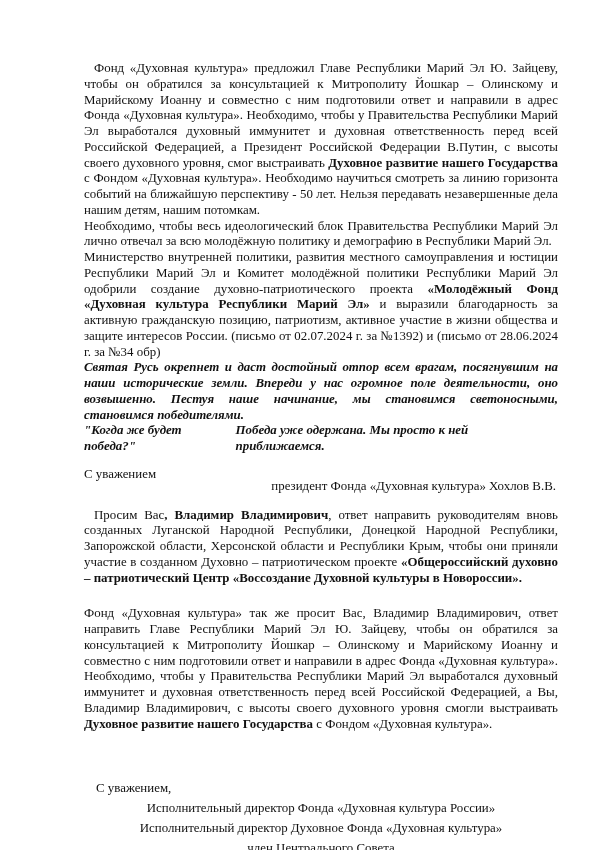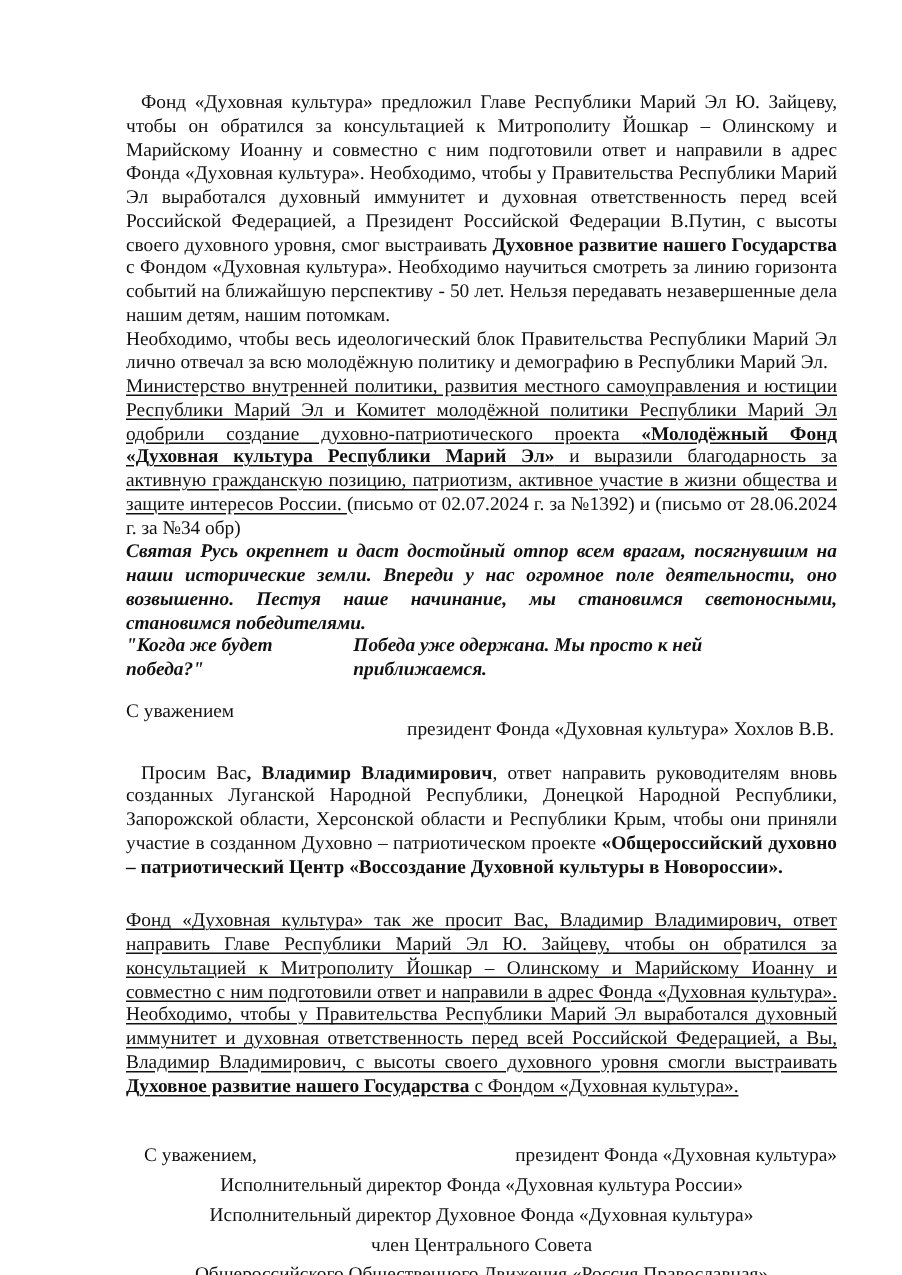--- a/index.html
+++ b/index.html
@@ -4,28 +4,28 @@
 <style>
   html, body { margin: 0; padding: 0; background: #ffffff; }
   body { width: 601px; height: 850px; position: relative; overflow: hidden; }
   .page {
     position: absolute; left: 84px; top: 61px; width: 474px;
     font-family: "Liberation Serif", "DejaVu Serif", serif;
     font-size: 12.9px; line-height: 15.75px; color: #111;
   }
   .p { margin: 0; text-align: justify; text-align-last: left; }
   .indent { text-indent: 10px; }
-  .u { text-decoration: underline; text-underline-offset: 2px; }
+  .u { text-underline-offset: 2px; }
   .b { font-weight: bold; }
   .bi { font-weight: bold; font-style: italic; }
   .gap { height: 13px; }
   .regards-row { display: flex; justify-content: space-between; align-items: center; }
   .regards-row .right { padding-right: 2px; margin-top: 24px; }
   .sig { text-align: center; margin: 4px; }
-  .sig-first { display: flex; justify-content: space-between; padding-left: 12px; }
+  .sig-first { display: flex; justify-content: space-between; padding-left: 12px; margin-top: 18px; }
   .quote-line { display: flex; justify-content: space-between; }
 </style>
 </head>
 <body>
 
 <div class="page">
 
   <p class="p indent"><span>Фонд «Духовная культура» предложил Главе Республики Марий Эл Ю. Зайцеву, чтобы он обратился за консультацией к Митрополиту Йошкар – Олинскому и Марийскому Иоанну и совместно с ним подготовили ответ и  направили в адрес Фонда «Духовная культура». Необходимо, чтобы у Правительства Республики Марий Эл выработался духовный иммунитет и духовная ответственность перед всей Российской Федерацией, а Президент Российской Федерации В.Путин, с высоты своего духовного уровня, смог выстраивать </span><span class="b">Духовное развитие нашего Государства</span><span> с Фондом «Духовная культура». Необходимо научиться смотреть за линию горизонта событий на ближайшую перспективу - 50 лет. Нельзя передавать незавершенные дела нашим детям, нашим потомкам.</span></p>
 
   <p class="p">Необходимо, чтобы весь идеологический блок Правительства Республики Марий Эл лично отвечал за всю молодёжную политику и демографию в Республики Марий Эл.</p>
@@ -51,21 +51,20 @@
 
   <p class="p u"><span> Фонд «Духовная культура» так же просит Вас, Владимир Владимирович, ответ направить Главе Республики Марий Эл Ю. Зайцеву, чтобы он обратился за консультацией к Митрополиту Йошкар – Олинскому и Марийскому Иоанну и совместно с ним подготовили ответ и  направили в адрес Фонда «Духовная культура». Необходимо, чтобы у Правительства Республики Марий Эл выработался духовный иммунитет и духовная ответственность перед всей Российской Федерацией, а Вы, Владимир Владимирович, с высоты своего духовного уровня смогли выстраивать </span><span class="b">Духовное развитие нашего Государства</span><span> с Фондом «Духовная культура».</span></p>
 
   <div class="gap"></div>
 
 
   <div class="gap" style="height:18px"></div>
 
   <div class="sig-first">
     <span>С уважением,</span>
-    <span>президент  Фонда «Духовная культура»</span>
   </div>
   <p class="sig">Исполнительный директор Фонда «Духовная культура России»</p>
   <p class="sig">Исполнительный директор Духовное Фонда «Духовная культура»</p>
   <p class="sig">член Центрального Совета</p>
   <p class="sig">Общероссийского Общественного Движения «Россия Православная»</p>
   <p class="sig">Секретарь Совета «Духовный Спецназ – Авангард Победы»</p>
 
 </div>
 
 </body></html>

